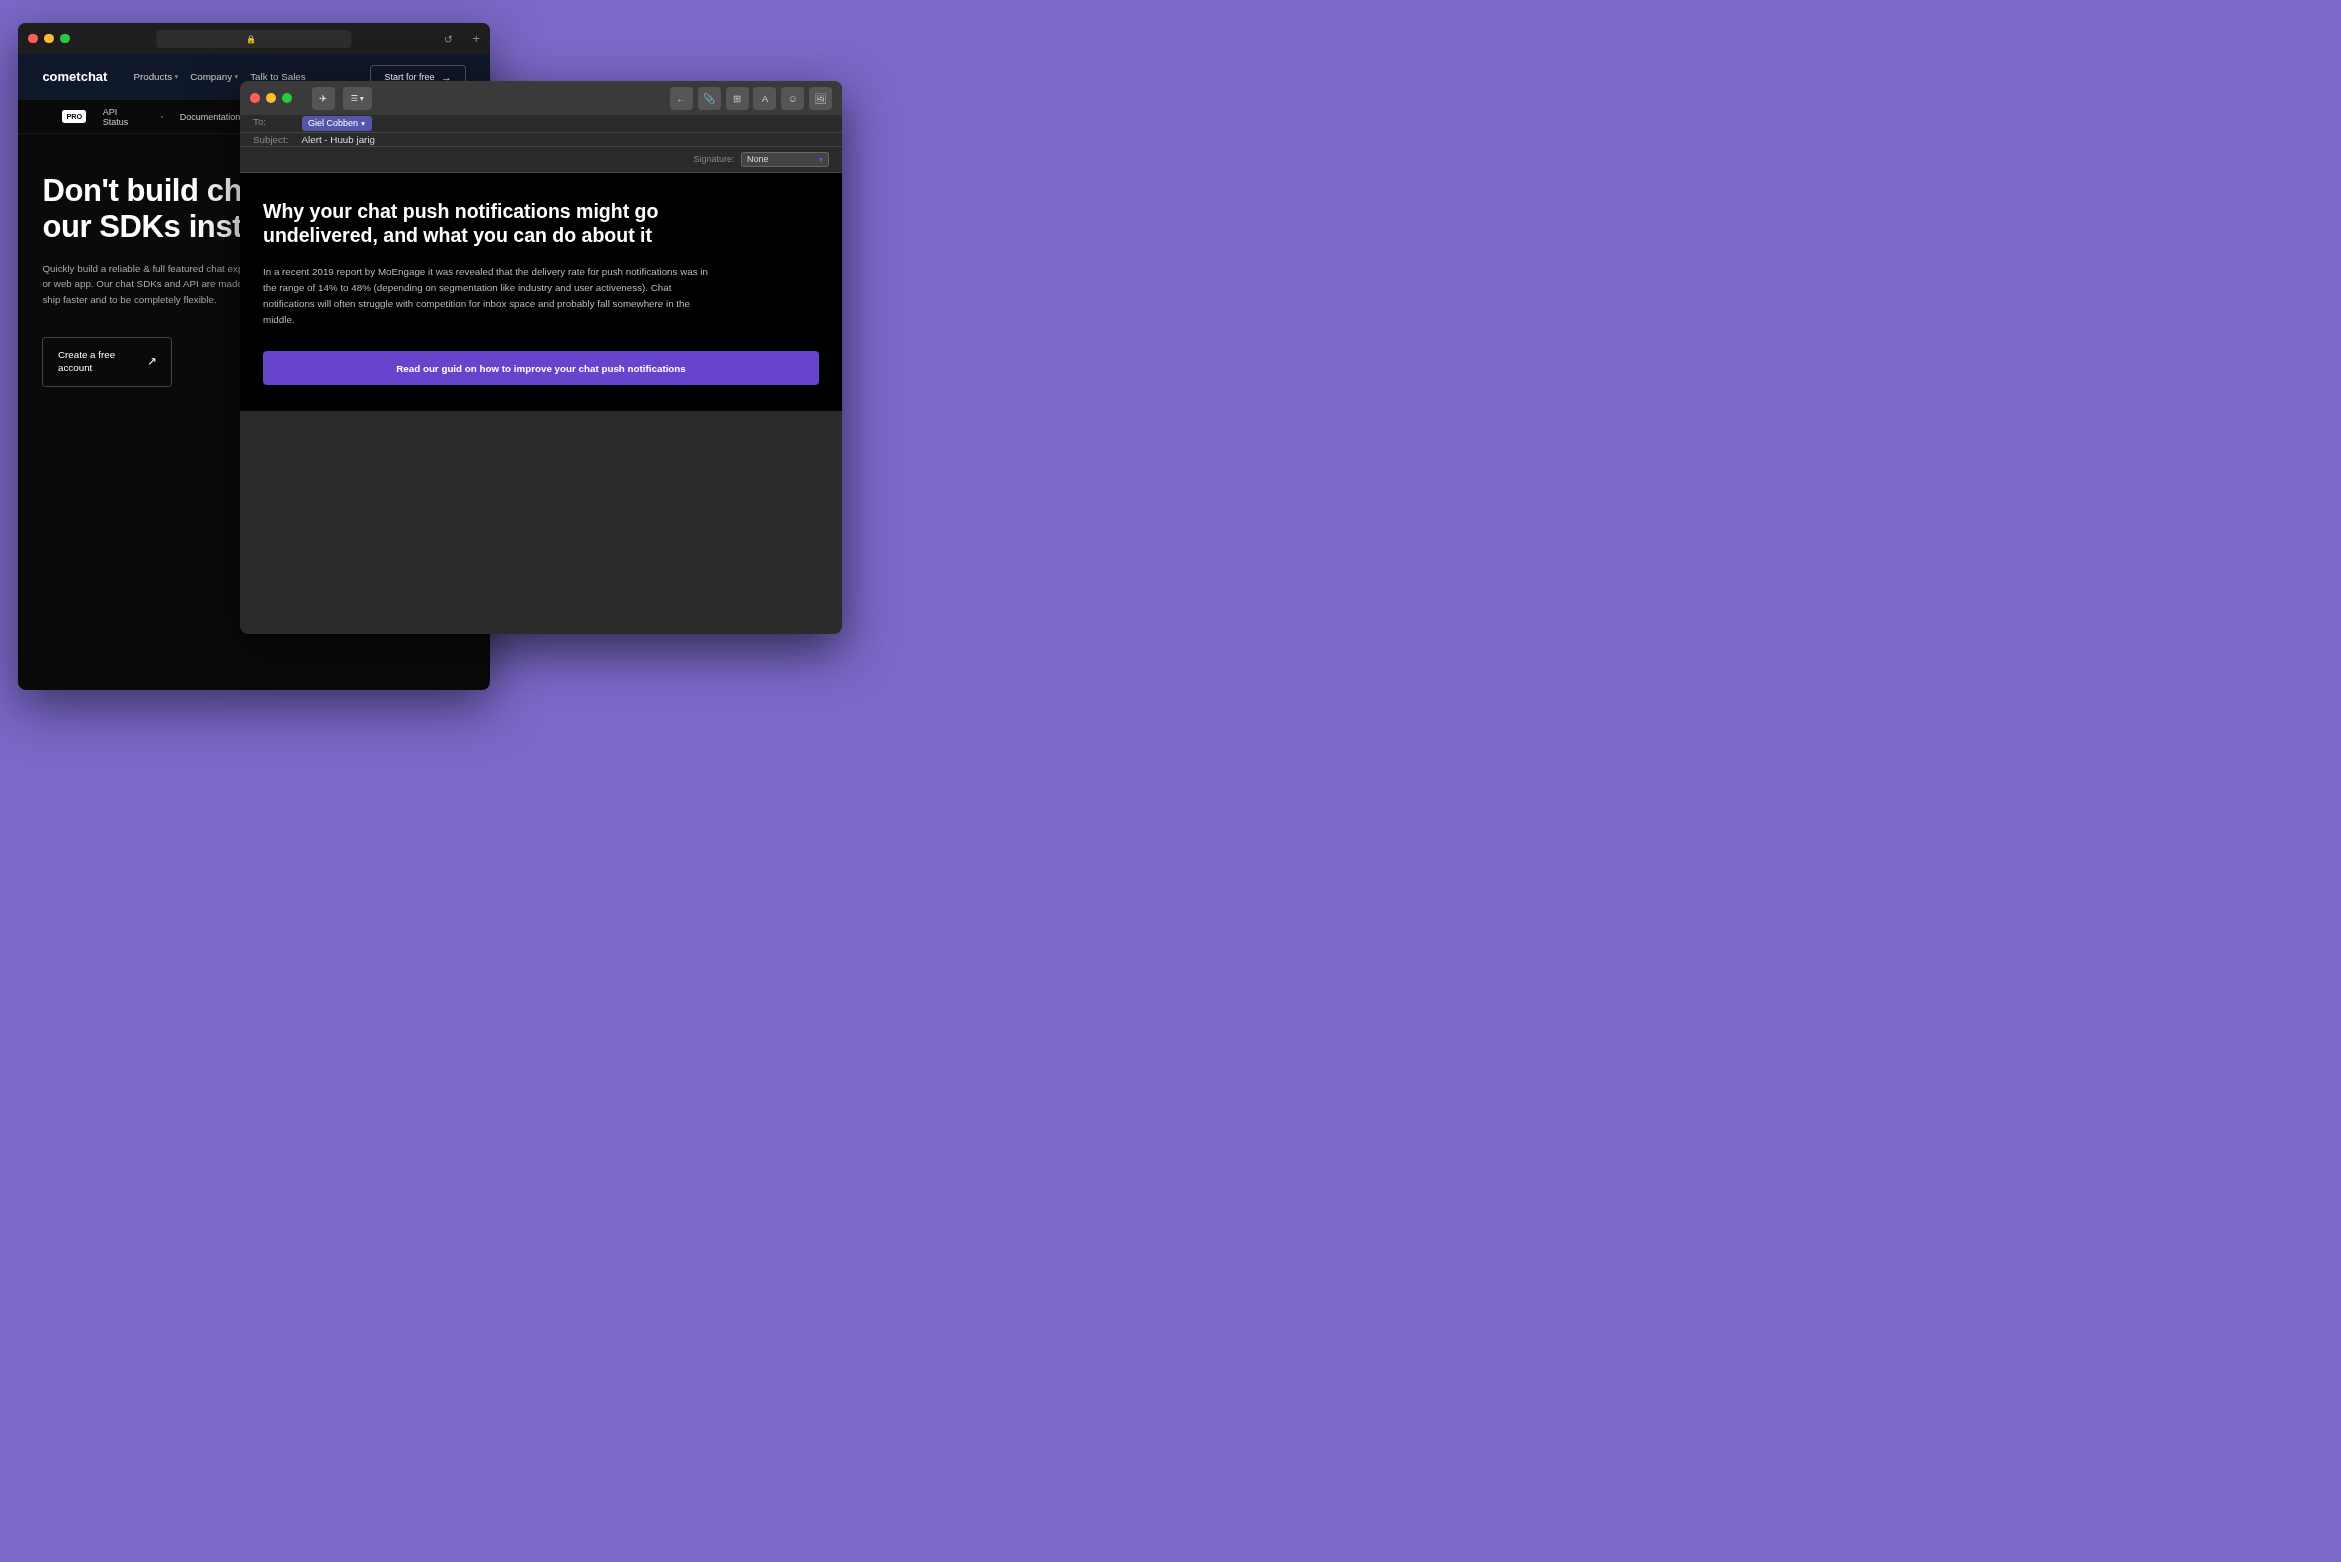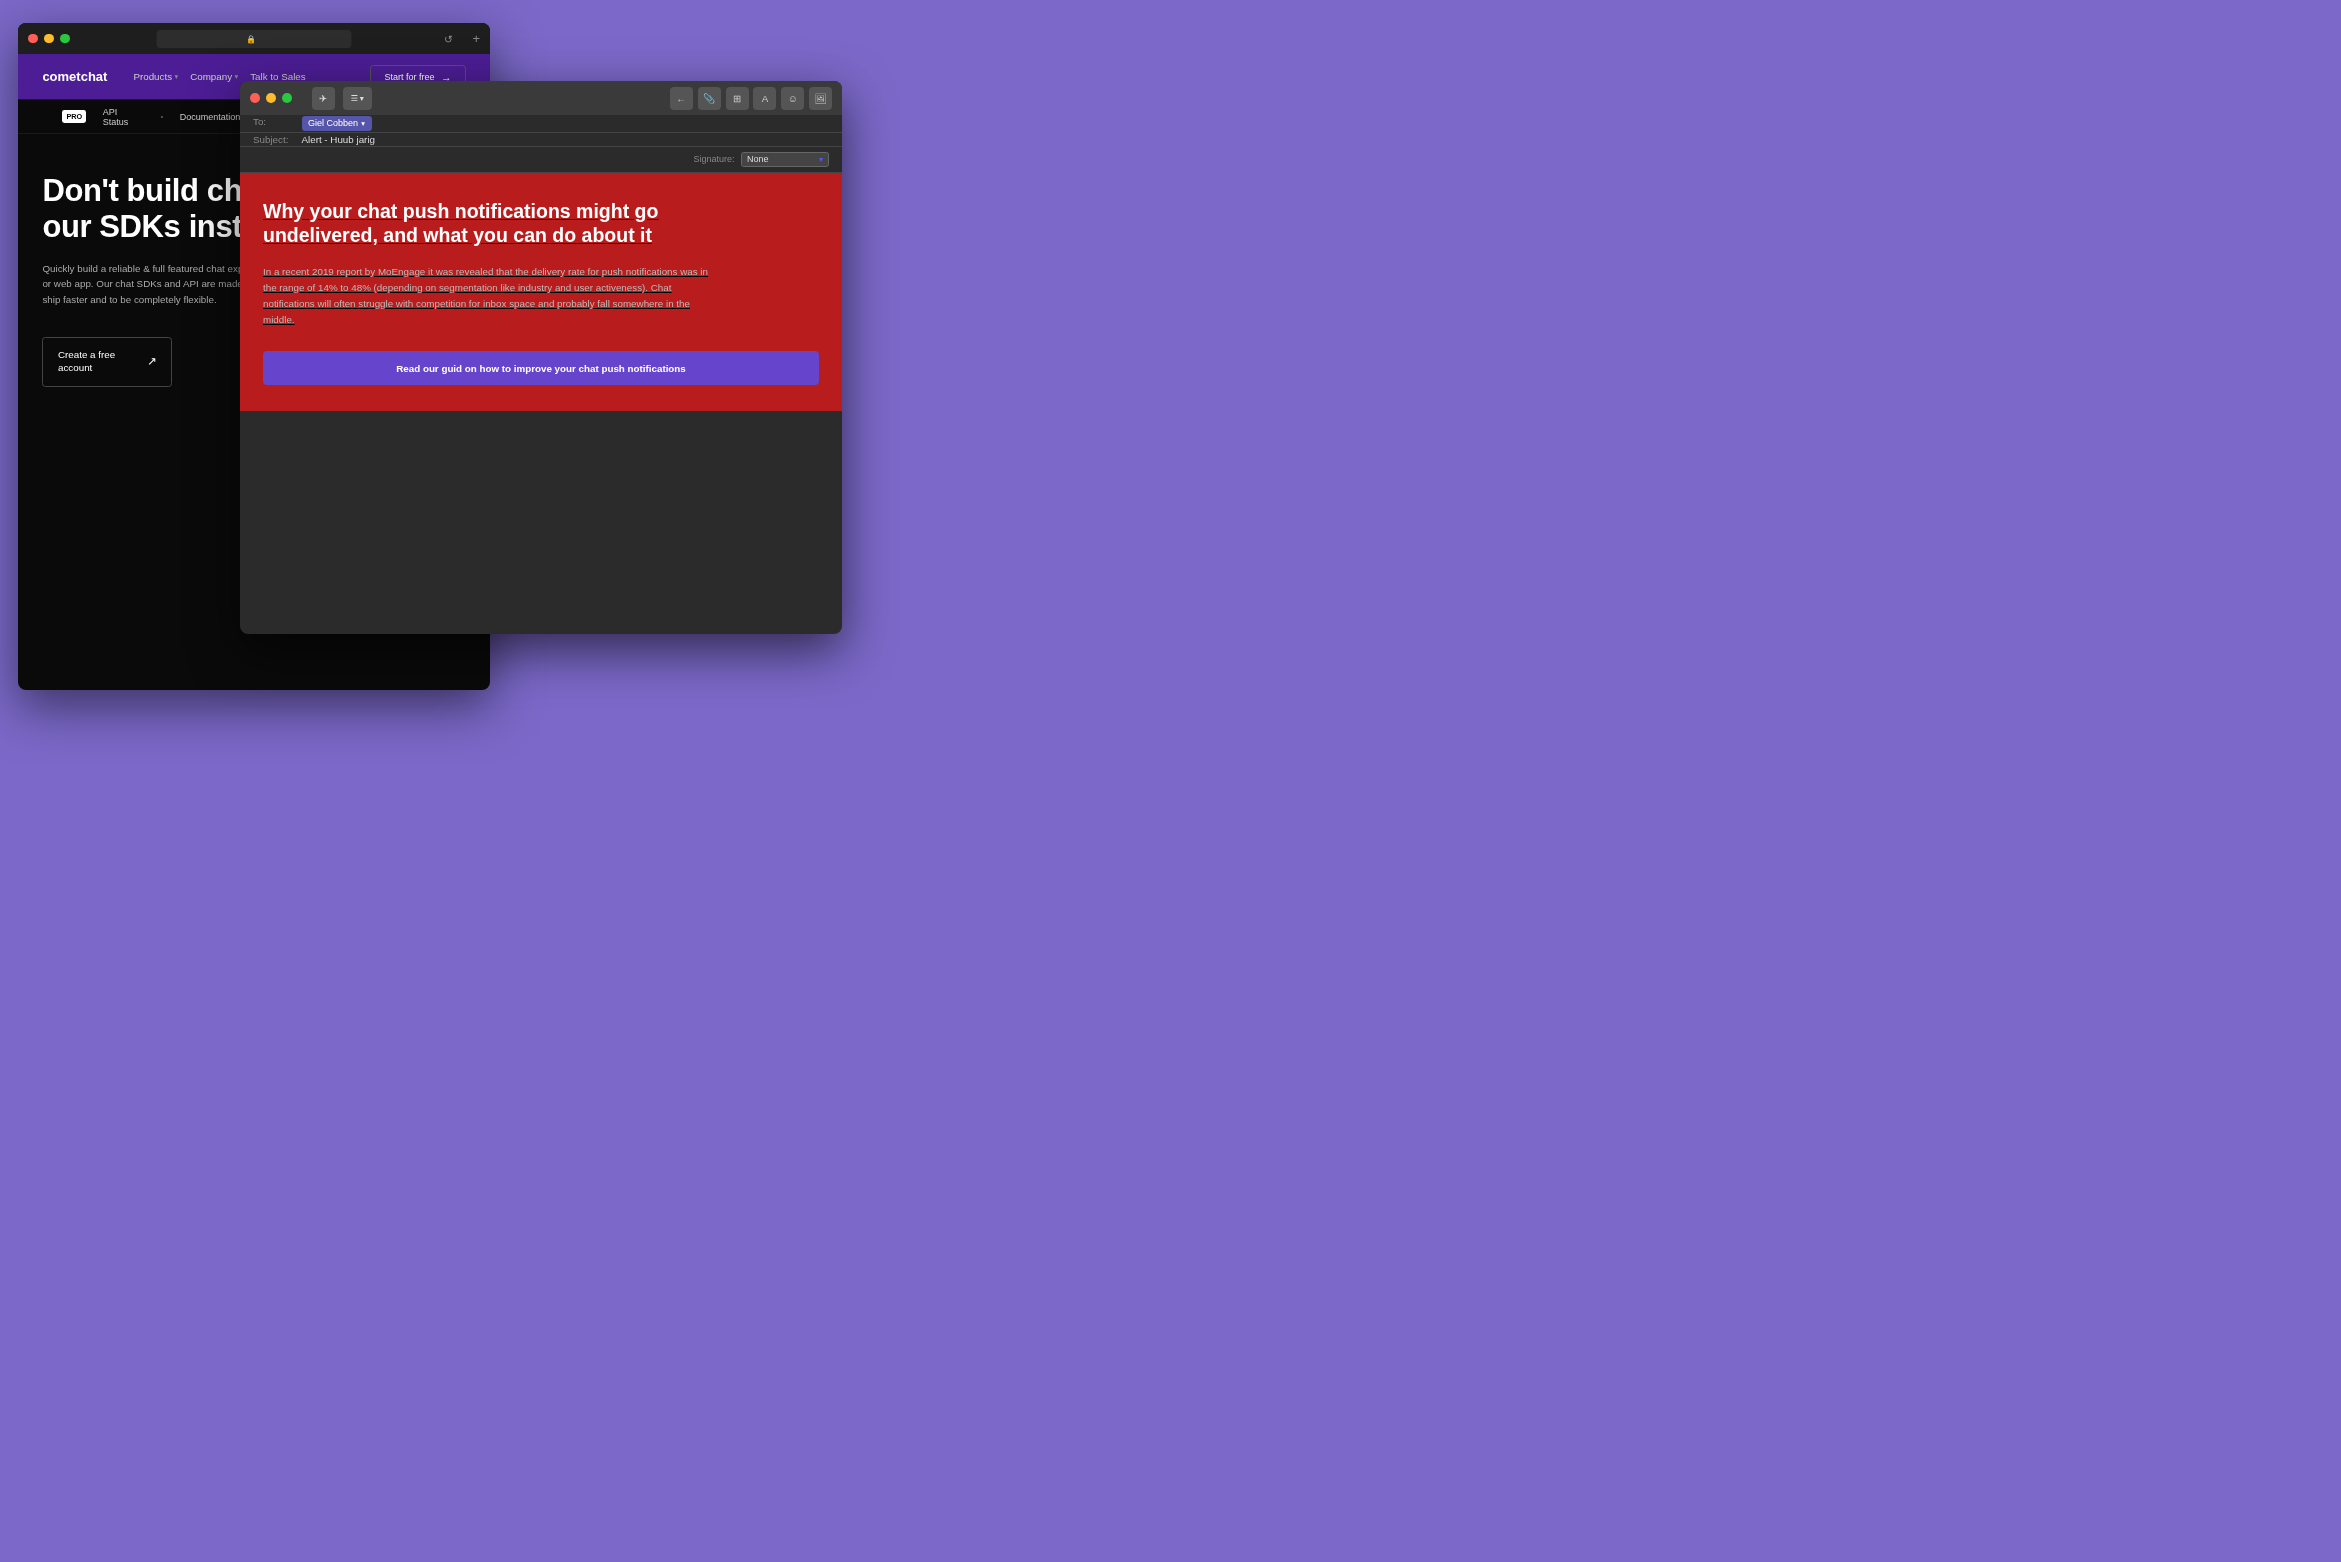--- a/index.html
+++ b/index.html
@@ -79,21 +79,21 @@
     .new-tab-btn {
       position: absolute;
       right: 9.8px;
       color: #888;
       font-size: 13px;
       font-weight: 300;
     }
 
     
     .site-nav {
-      background: #4c1d95;
+      background: #0f172a;
       padding: 0 24.4px;
       height: 46px;
       display: flex;
       align-items: center;
       border-bottom: 0.8px solid #1a1a1a;
     }
 
     .site-logo {
       color: #fff;
       font-size: 13px;
@@ -379,22 +379,21 @@
     }
 
     .signature-chevron {
       color: #5555ff;
       font-size: 8.1px;
     }
 
     
     .email-content {
       padding: 26px 23px;
-      background: #b91c1c;
-      text-decoration: underline;
+      background: #000000;
     }
 
     .email-content-title {
       color: #fff;
       font-size: 19.5px;
       font-weight: 800;
       line-height: 1.25;
       margin-bottom: 16.3px;
       max-width: 472px;
     }

